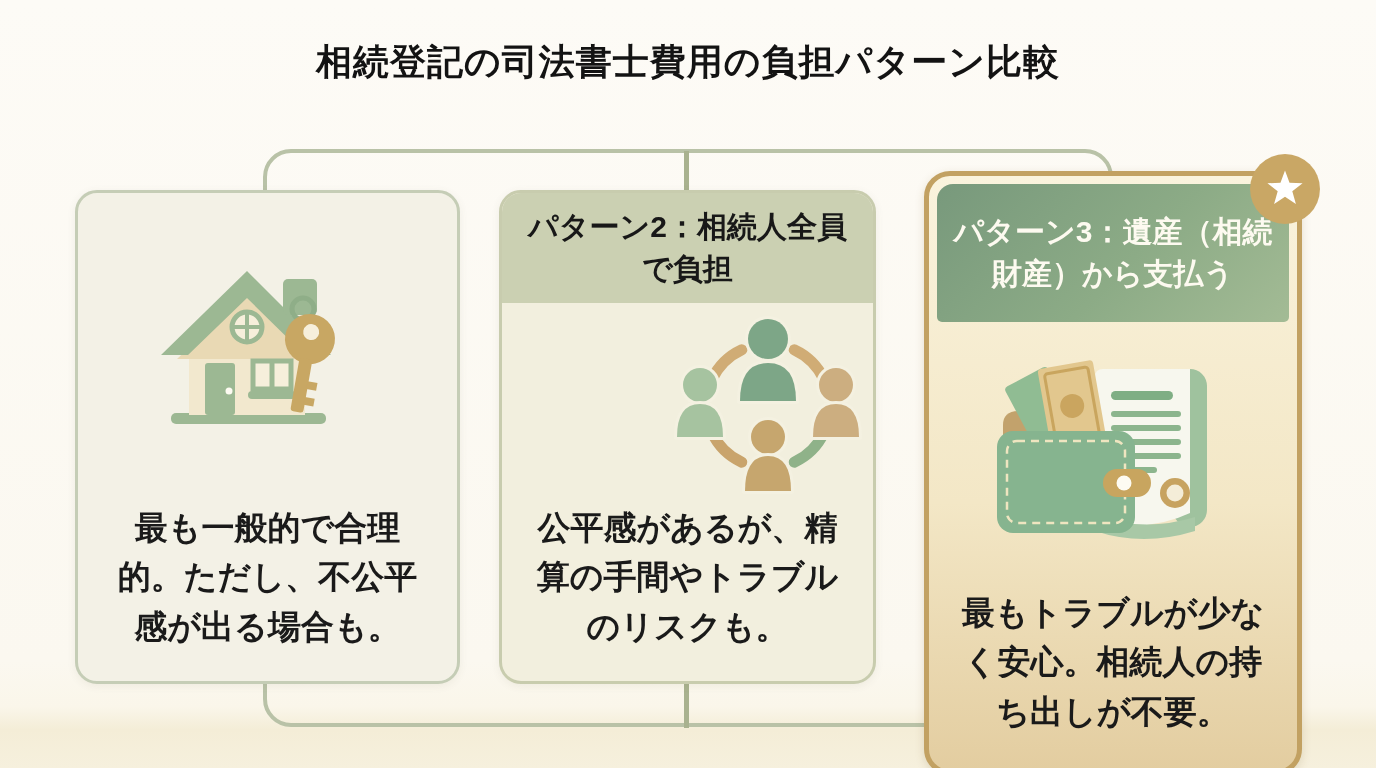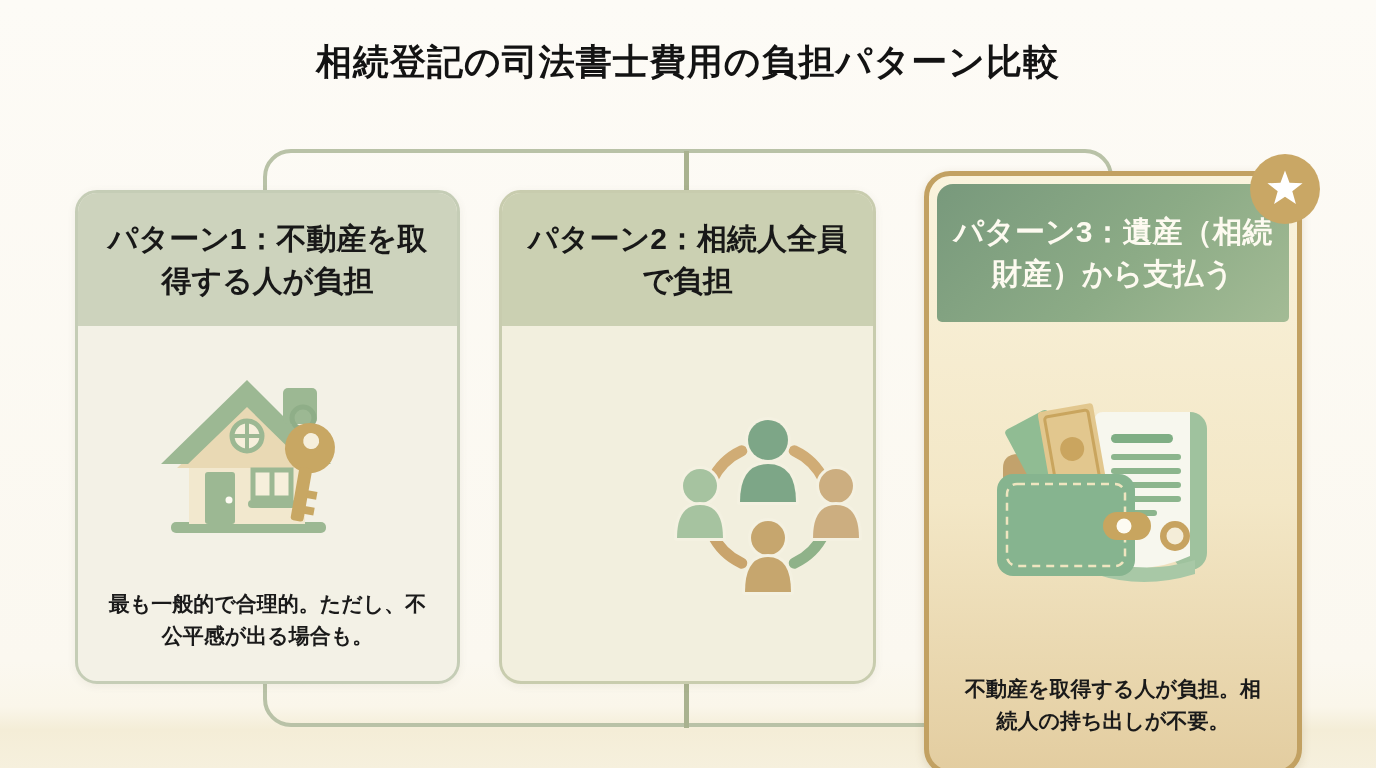--- a/index.html
+++ b/index.html
@@ -34,21 +34,21 @@
   .card2{ left:499px; width:377px; background:#f2efde; border:3px solid #c8ccae;align-items:flex-end; }
   .card-header{
     height:133px; display:flex; align-items:center; justify-content:center;
     text-align:center; padding:0 22px;
     font-size:30px; font-weight:800; line-height:1.4; color:#181818;
   }
   .card1 .card-header{ background:#cdd3bd; }
   .card2 .card-header{ background:#cbd0b2; }
   .icon-wrap{ flex:1; display:flex; align-items:center; justify-content:center; }
   .card-desc{
-    text-align:center; font-size:21px; font-weight:700; line-height:1.5;
+    text-align:center; font-size:33px; font-weight:700; line-height:1.5;
     color:#1a1a1a; padding:0 24px; margin-bottom:30px;
   }
 
   
   .card3{
     position:absolute; left:924px; top:171px; width:378px; height:604px;
     border:5px solid #c2a162; border-radius:26px;
     background:linear-gradient(180deg,#faf3dd 0%,#f3e7c6 55%,#e3cda0 100%);
     display:flex; flex-direction:column; z-index:2; padding:8px;
     box-shadow:0 3px 10px rgba(120,95,40,.18);
@@ -69,21 +69,20 @@
 
 <div class="stage">
 
   <div class="title">相続登記の司法書士費用の負担パターン比較</div>
 
   <div class="frame"></div>
   <div class="connector top"></div>
   <div class="connector bottom"></div>
 
   <div class="card card1">
-    <div class="card-header">パターン1：不動産を取得する人が負担</div>
     <div class="icon-wrap">
       <span>
         <svg width="230" height="190" viewBox="0 0 230 190">
           <rect x="18" y="160" width="155" height="11" rx="5" fill="#9cb893"></rect>
           <rect x="36" y="88" width="116" height="74" fill="#f2e8ce"></rect>
           <polygon points="94,40 164,106 24,106" fill="#e9d9b4"></polygon>
           <path d="M8,102 L94,18 L178,102 L152,102 L94,45 L35,102 Z" fill="#9cb893"></path>
           <rect x="130" y="26" width="34" height="36" rx="5" fill="#9cb893"></rect>
           <circle cx="94" cy="74" r="15" fill="#f6efdb" stroke="#9cb893" stroke-width="5"></circle>
           <line x1="94" y1="61" x2="94" y2="87" stroke="#9cb893" stroke-width="4"></line>
@@ -122,20 +121,21 @@
             <circle cx="37" cy="82" r="17" fill="#a6c3a0"></circle>
             <path d="M14,134 Q14,101 37,101 Q60,101 60,134 Z" fill="#a6c3a0"></path>
             <circle cx="173" cy="82" r="17" fill="#ccae80"></circle>
             <path d="M150,134 Q150,101 173,101 Q196,101 196,134 Z" fill="#ccae80"></path>
             <circle cx="105" cy="134" r="17" fill="#c6a66e"></circle>
             <path d="M82,188 Q82,153 105,153 Q128,153 128,188 Z" fill="#c6a66e"></path>
           </g>
         </svg>
       </span>
     </div>
+    <div class="card-desc">公平感があるが、精算の手間やトラブルのリスクも。</div>
   </div>
 
   <div class="card3">
     <div class="card-header">パターン3：遺産（相続財産）から支払う</div>
     <div class="icon-wrap">
       <span>
         <svg width="260" height="200" viewBox="0 0 260 200">
           <rect x="190" y="14" width="34" height="158" rx="17" fill="#9fc29e"></rect>
           <path d="M112,22 Q112,14 120,14 L207,14 L207,158 Q165,178 112,166 Z" fill="#f7f7ee"></path>
           <path d="M112,160 Q160,178 212,162 L212,176 Q160,192 112,176 Z" fill="#a8c8a6"></path>
@@ -157,21 +157,21 @@
             <rect x="68" y="14" width="44" height="72" rx="3" fill="none" stroke="#c9a55e" stroke-width="3"></rect>
             <circle cx="90" cy="50" r="12" fill="#caa55f"></circle>
           </g>
           <rect x="14" y="76" width="138" height="102" rx="16" fill="#86b48f"></rect>
           <rect x="24" y="86" width="118" height="82" rx="10" fill="none" stroke="#efe5c0" stroke-width="2.5" stroke-dasharray="8 6"></rect>
           <rect x="120" y="114" width="48" height="28" rx="14" fill="#c8a55f"></rect>
           <circle cx="141" cy="128" r="7.5" fill="#fdfbf2"></circle>
         </svg>
       </span>
     </div>
-    <div class="card-desc">不動産を取得する人が負担。相続人の持ち出しが不要。</div>
+    <div class="card-desc">最もトラブルが少なく安心。相続人の持ち出しが不要。</div>
   </div>
 
   <div class="badge">
     <span>
       <svg width="72" height="72" viewBox="0 0 70 70">
         <circle cx="35" cy="35" r="34" fill="#c9a765"></circle>
         <polygon points="35,17 30.6,28.9 17.9,29.4 27.9,37.3 24.4,49.6 35,42.5 45.6,49.6 42.1,37.3 52.1,29.4 39.4,28.9" fill="#ffffff"></polygon>
       </svg>
     </span>
   </div>

